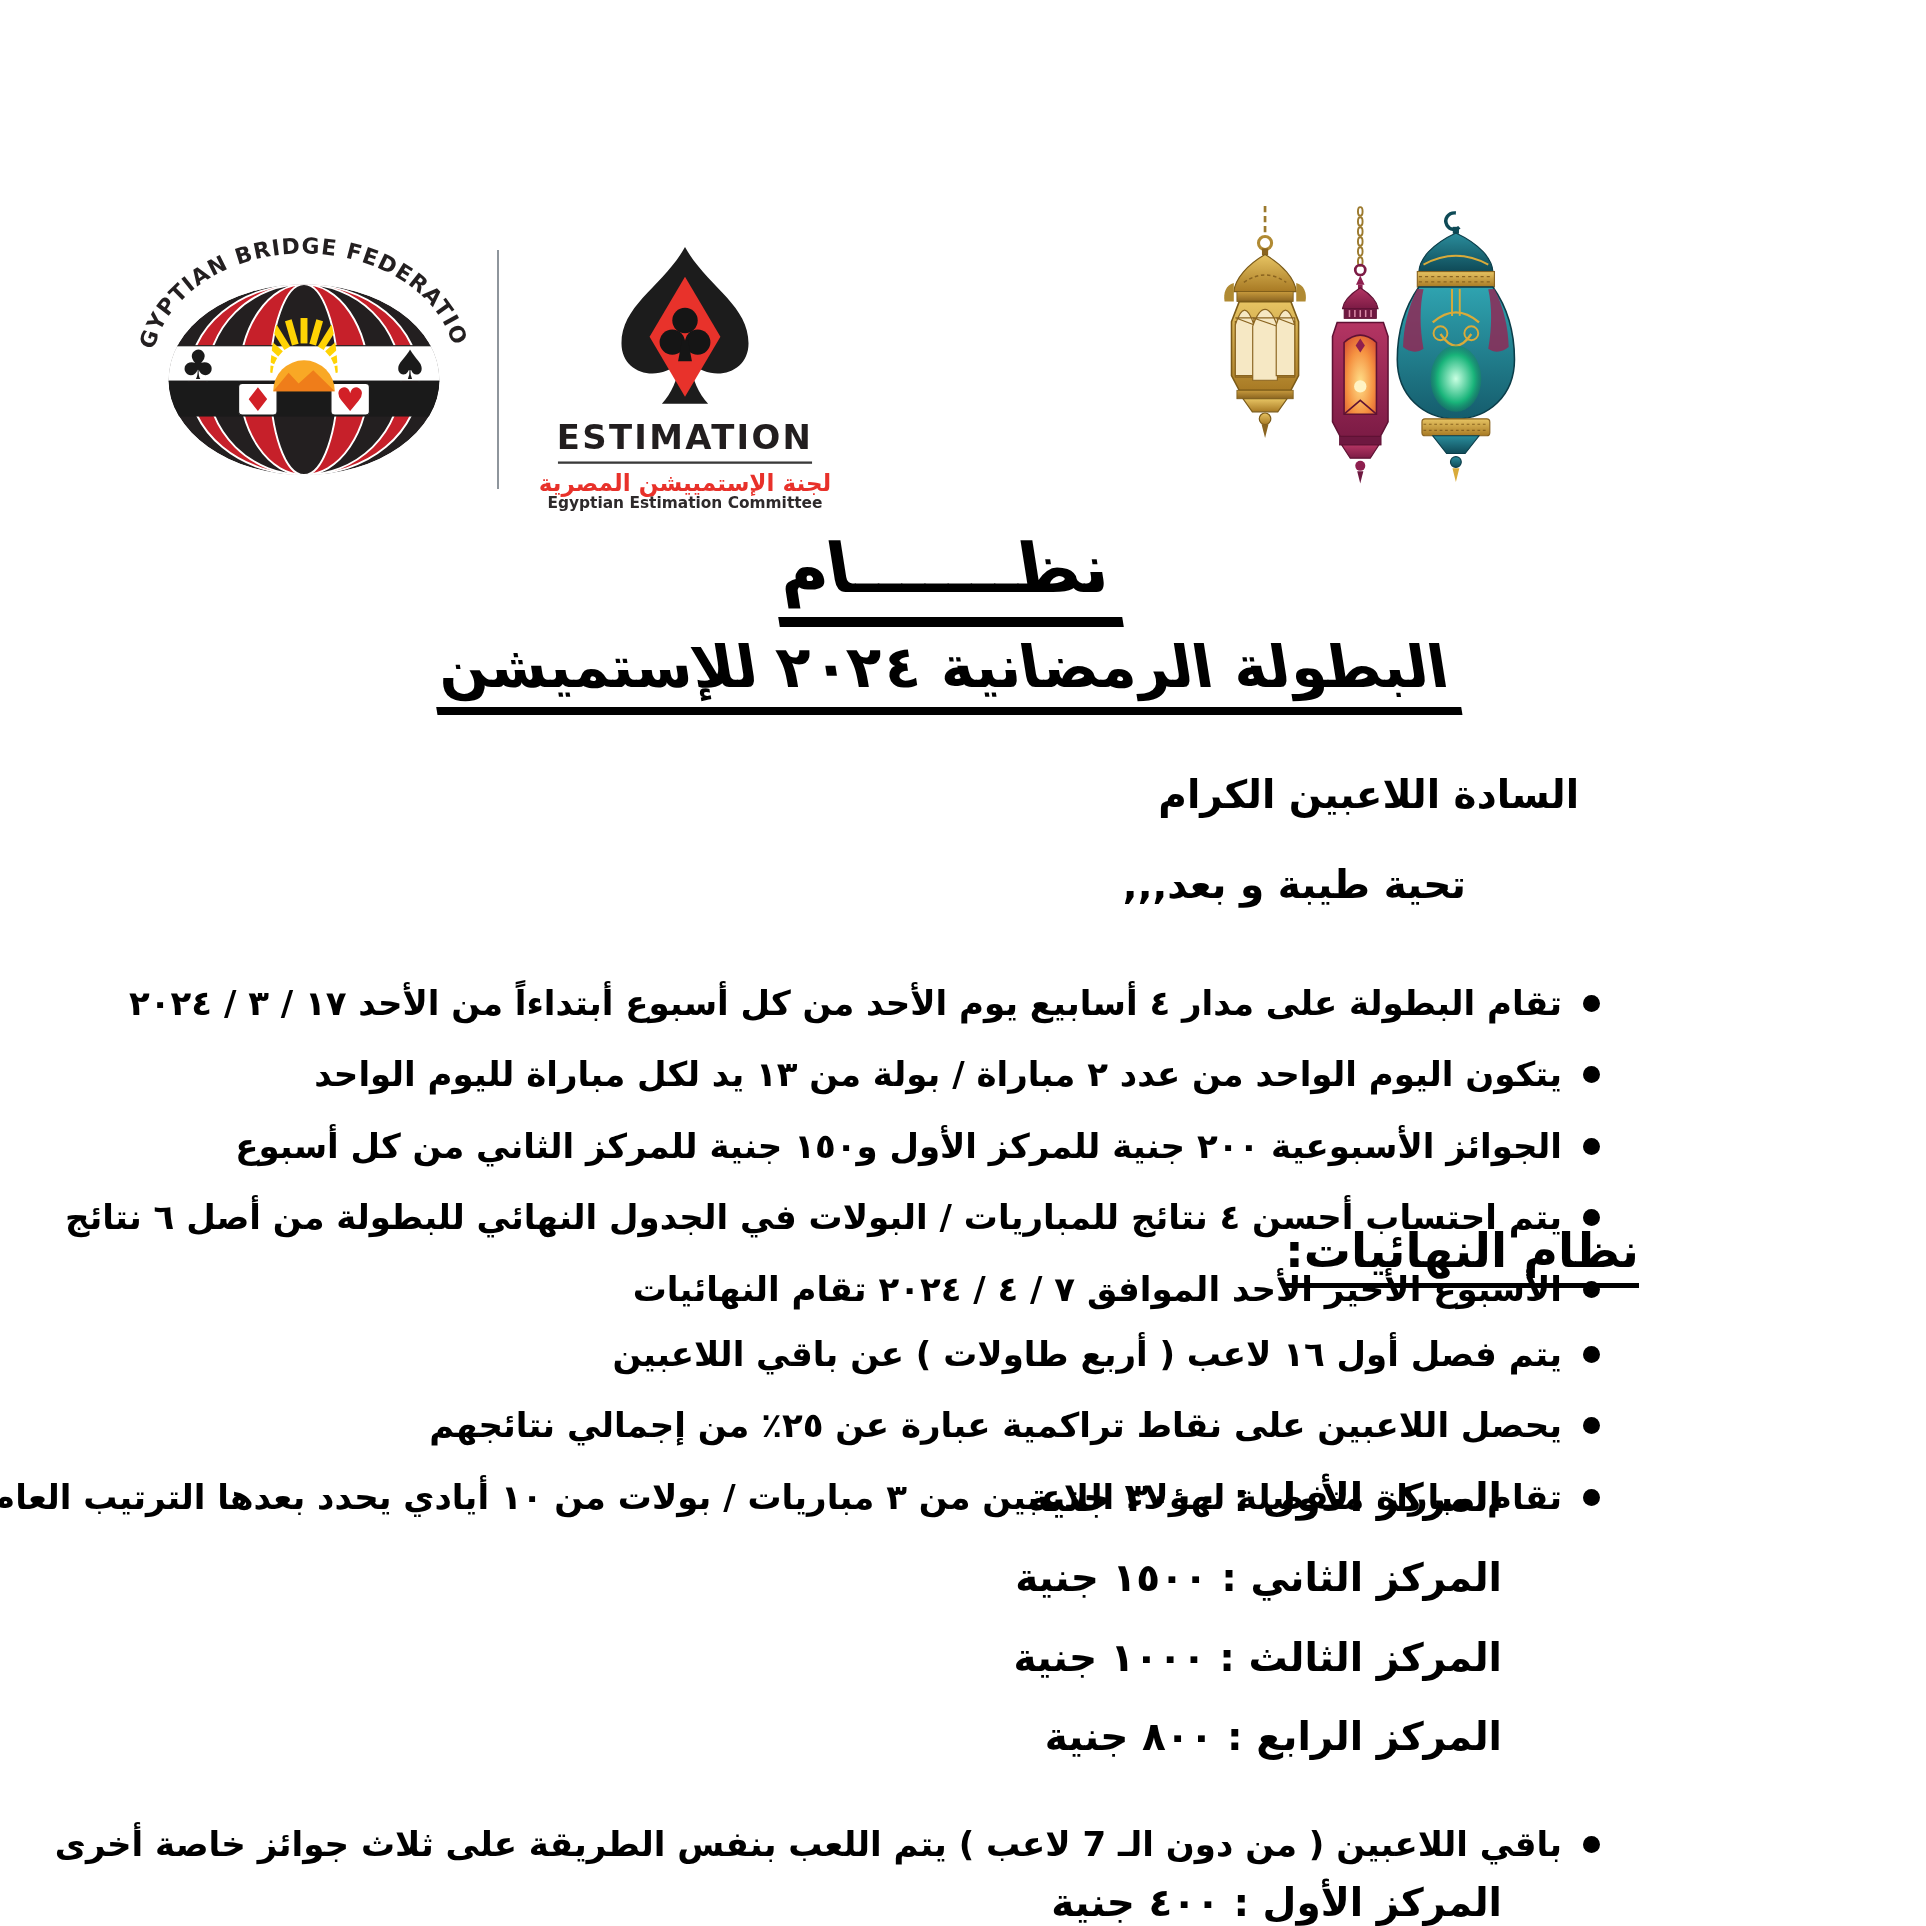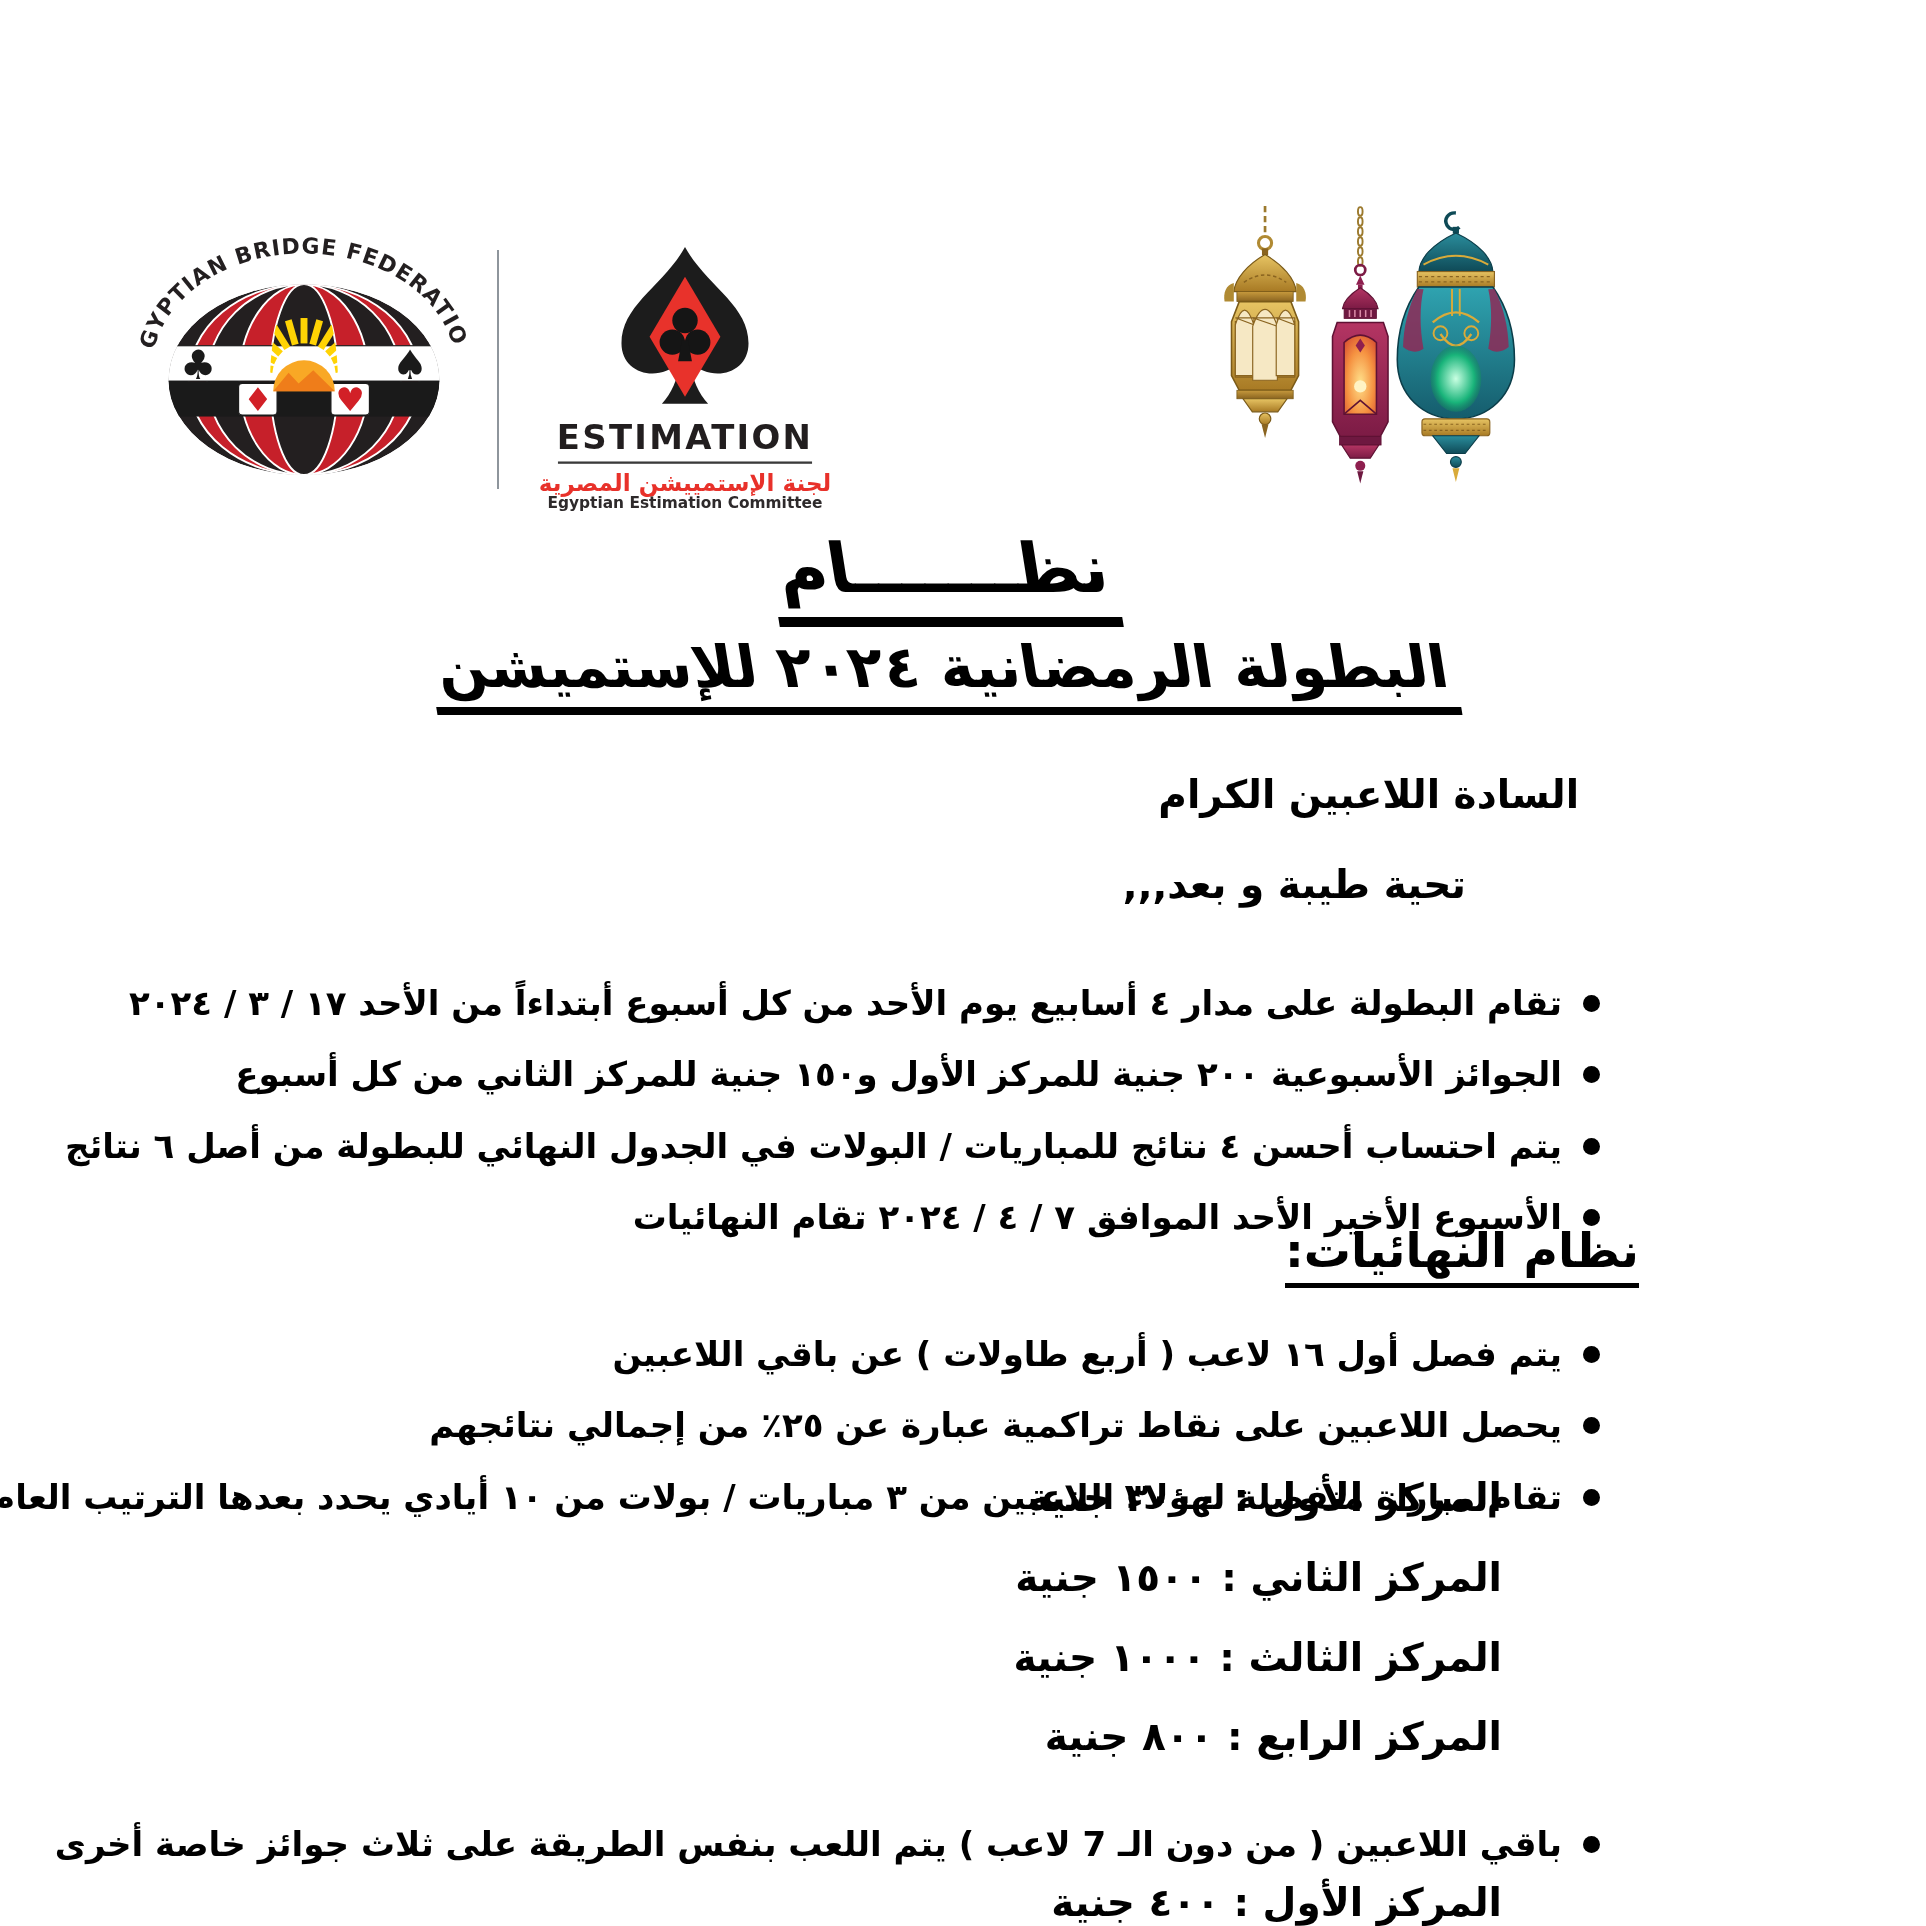--- a/index.html
+++ b/index.html
@@ -236,20 +236,21 @@
   </svg>
 
   <div class="title-line title-1"><span>نظـــــــام</span></div>
   <div class="title-line title-2"><span>البطولة الرمضانية ٢٠٢٤ للإستميشن</span></div>
 
   <div class="line salutation">السادة اللاعبين الكرام</div>
   <div class="line opening">تحية طيبة و بعد,,,</div>
 
   <ul class="bullets rules">
     <li>تقام البطولة على مدار ٤ أسابيع يوم الأحد من كل أسبوع أبتداءاً من الأحد ١٧ / ٣ / ٢٠٢٤</li>
+    <li>يتكون اليوم الواحد من عدد ٢ مباراة / بولة من ١٣ يد لكل مباراة لليوم الواحد</li>
     <li>الجوائز الأسبوعية ٢٠٠ جنية للمركز الأول و١٥٠ جنية للمركز الثاني من كل أسبوع</li>
     <li>يتم احتساب أحسن ٤ نتائج للمباريات / البولات في الجدول النهائي للبطولة من أصل ٦ نتائج</li>
     <li>الأسبوع الأخير الأحد الموافق ٧ / ٤ / ٢٠٢٤ تقام النهائيات</li>
   </ul>
 
   <div class="line finals-heading"><span>نظام النهائيات:</span></div>
 
   <ul class="bullets finals-bullets">
     <li>يتم فصل أول ١٦ لاعب ( أربع طاولات ) عن باقي اللاعبين</li>
     <li>يحصل اللاعبين على نقاط تراكمية عبارة عن ٢٥٪ من إجمالي نتائجهم</li>

